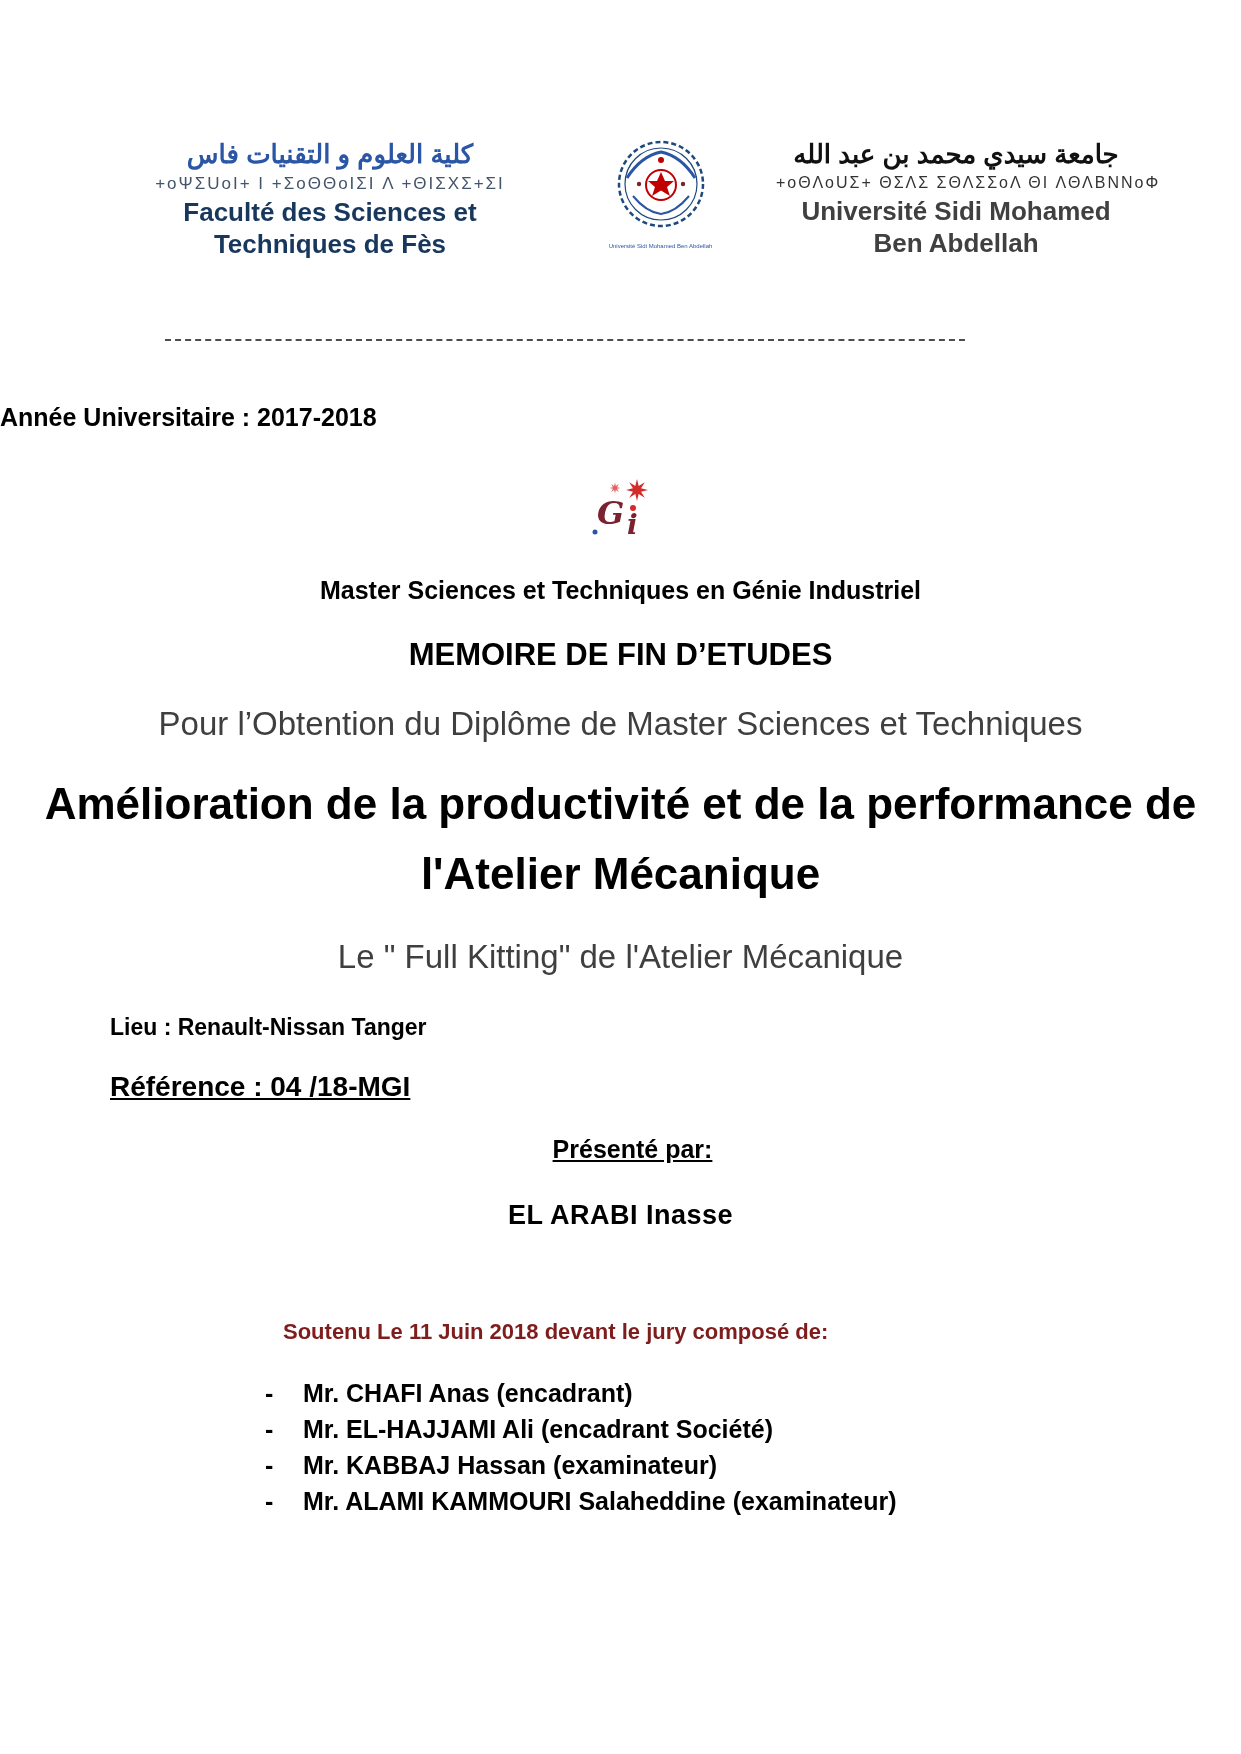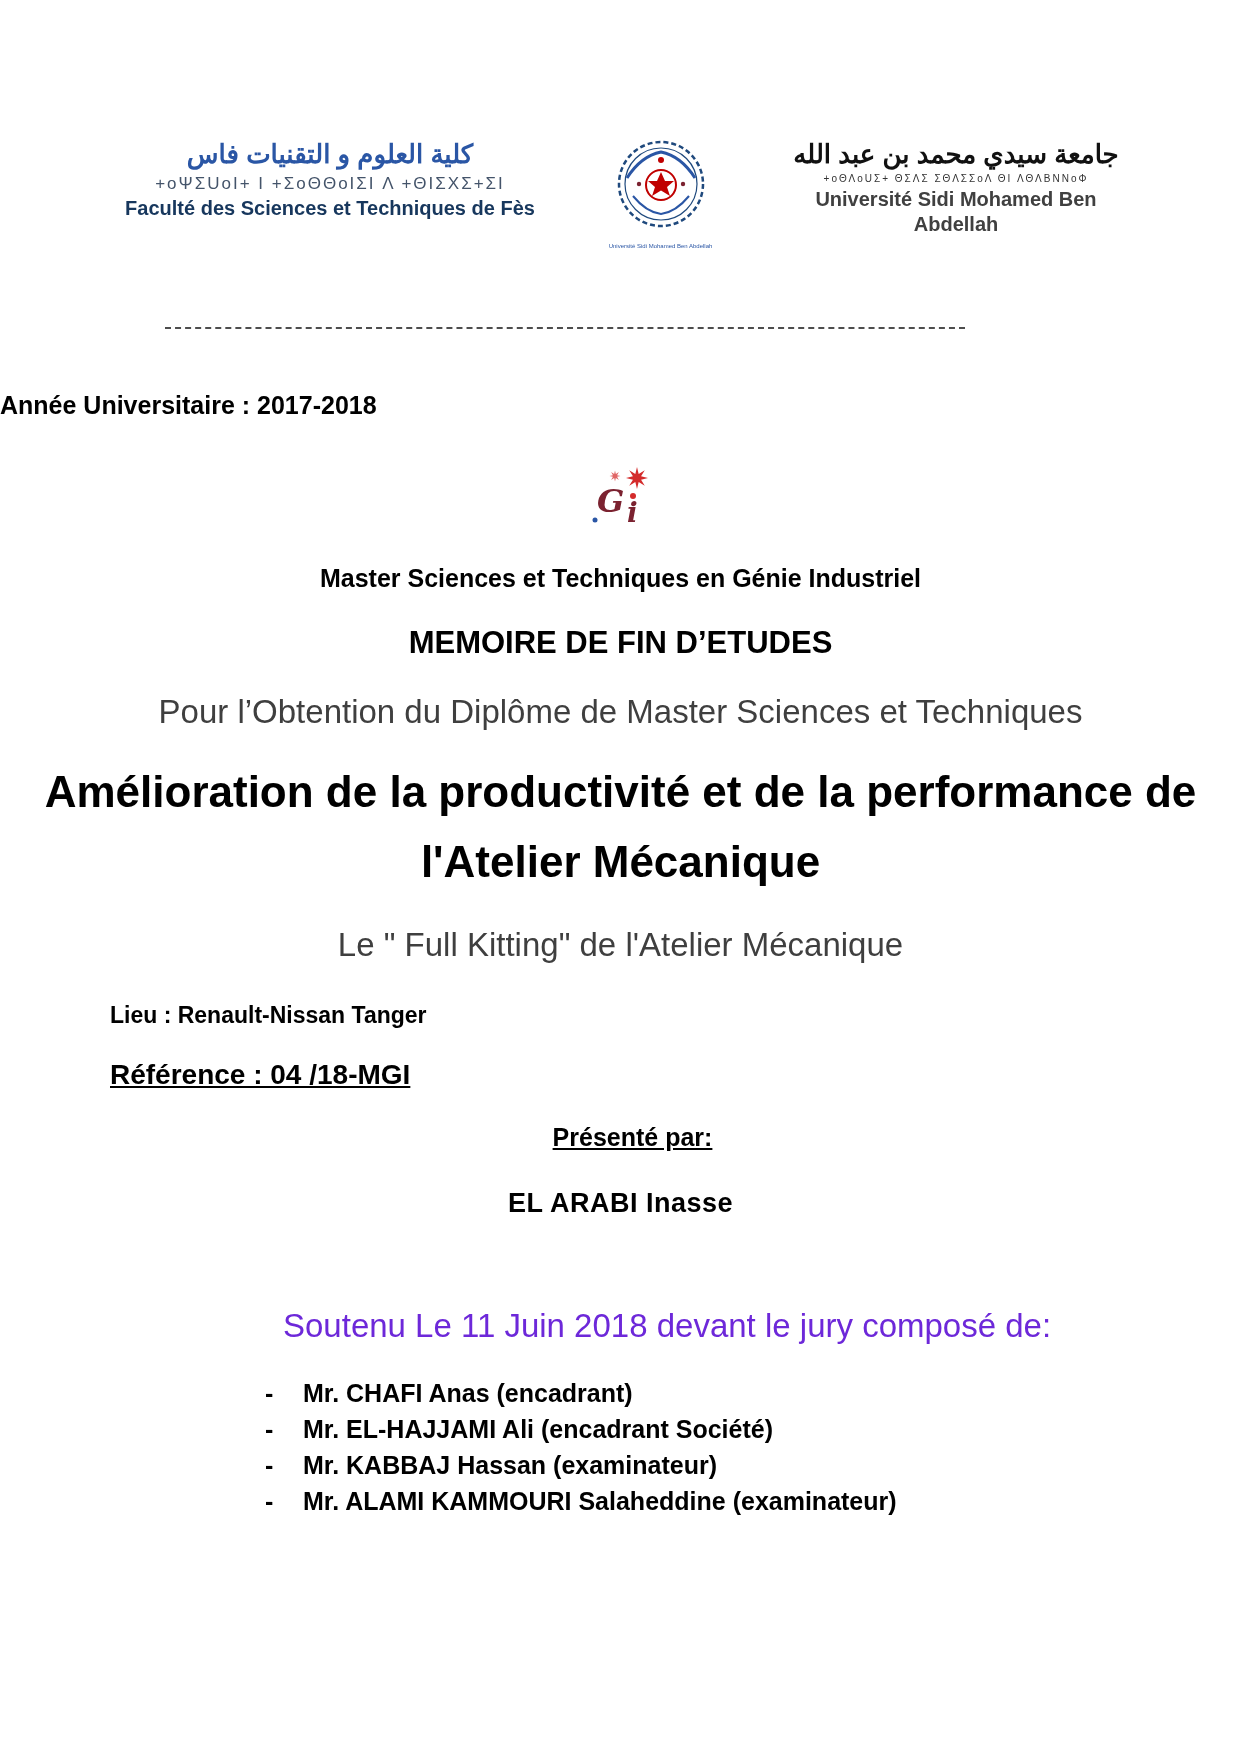--- a/index.html
+++ b/index.html
@@ -22,22 +22,22 @@
     align-items: flex-start;
     margin: 0 105px 0 115px;
   }
   .inst-block { text-align: center; line-height: 1.25; }
   .inst-left { width: 430px; }
   .inst-right { width: 360px; }
   .arabic-line { font-size: 26px; font-weight: bold; direction: rtl; }
   .inst-left .arabic-line { color: #2a56a5; }
   .inst-right .arabic-line { color: #111111; }
   .tifinagh-line { font-size: 17px; letter-spacing: 2px; color: #44546a; margin-top: 2px; white-space: nowrap; }
-  .inst-right .tifinagh-line { color: #333333; font-size: 10px; }
-  .inst-name { font-size: 20px; font-weight: bold; margin-top: 2px; }
+  .inst-right .tifinagh-line { color: #333333; font-size: 16px; }
+  .inst-name { font-size: 26px; font-weight: bold; margin-top: 2px; }
   .inst-left .inst-name { color: #17375d; }
   .inst-right .inst-name { color: #404040; }
   .seal-wrap { text-align: center; width: 120px; }
   .seal-caption { font-size: 6px; color: #2a56a5; margin-top: 1px; }
 
   
   .separator {
     margin-top: 78px;
     margin-left: 165px;
     width: 800px;
@@ -62,21 +62,21 @@
     font-size: 44px;
     font-weight: bold;
     color: #000000;
     line-height: 1.6;
   }
   .subtitle { margin-top: 28px; text-align: center; font-size: 33px; color: #3f3f3f; }
   .location  { margin-top: 38px; margin-left: 110px; font-size: 23px; font-weight: bold; color: #000000; }
   .reference { margin-top: 30px; margin-left: 110px; font-size: 28px; font-weight: bold; color: #000000; text-decoration: underline; }
   .presented { margin-top: 32px; text-align: center; font-size: 25px; font-weight: bold; color: #000000; text-decoration: underline; margin-left: 24px; }
   .author    { margin-top: 36px; text-align: center; font-size: 27px; font-weight: bold; color: #000000; letter-spacing: 0.5px; }
-  .defense   { margin-top: 88px; margin-left: 283px; font-size: 33px; font-weight: normal; color: #6d28d9; }
+  .defense   { margin-top: 88px; margin-left: 283px; font-size: 22px; font-weight: bold; color: #7f1d1d; }
   .jury-list { margin-top: 34px; margin-left: 265px; list-style: none; }
   .jury-item { display: flex; font-size: 25px; font-weight: bold; color: #000000; margin-bottom: 7px; }
   .jury-bullet { width: 38px; }
 </style>
 </head>
 <body>
 
 <div class="page">
 
   <div class="header">

